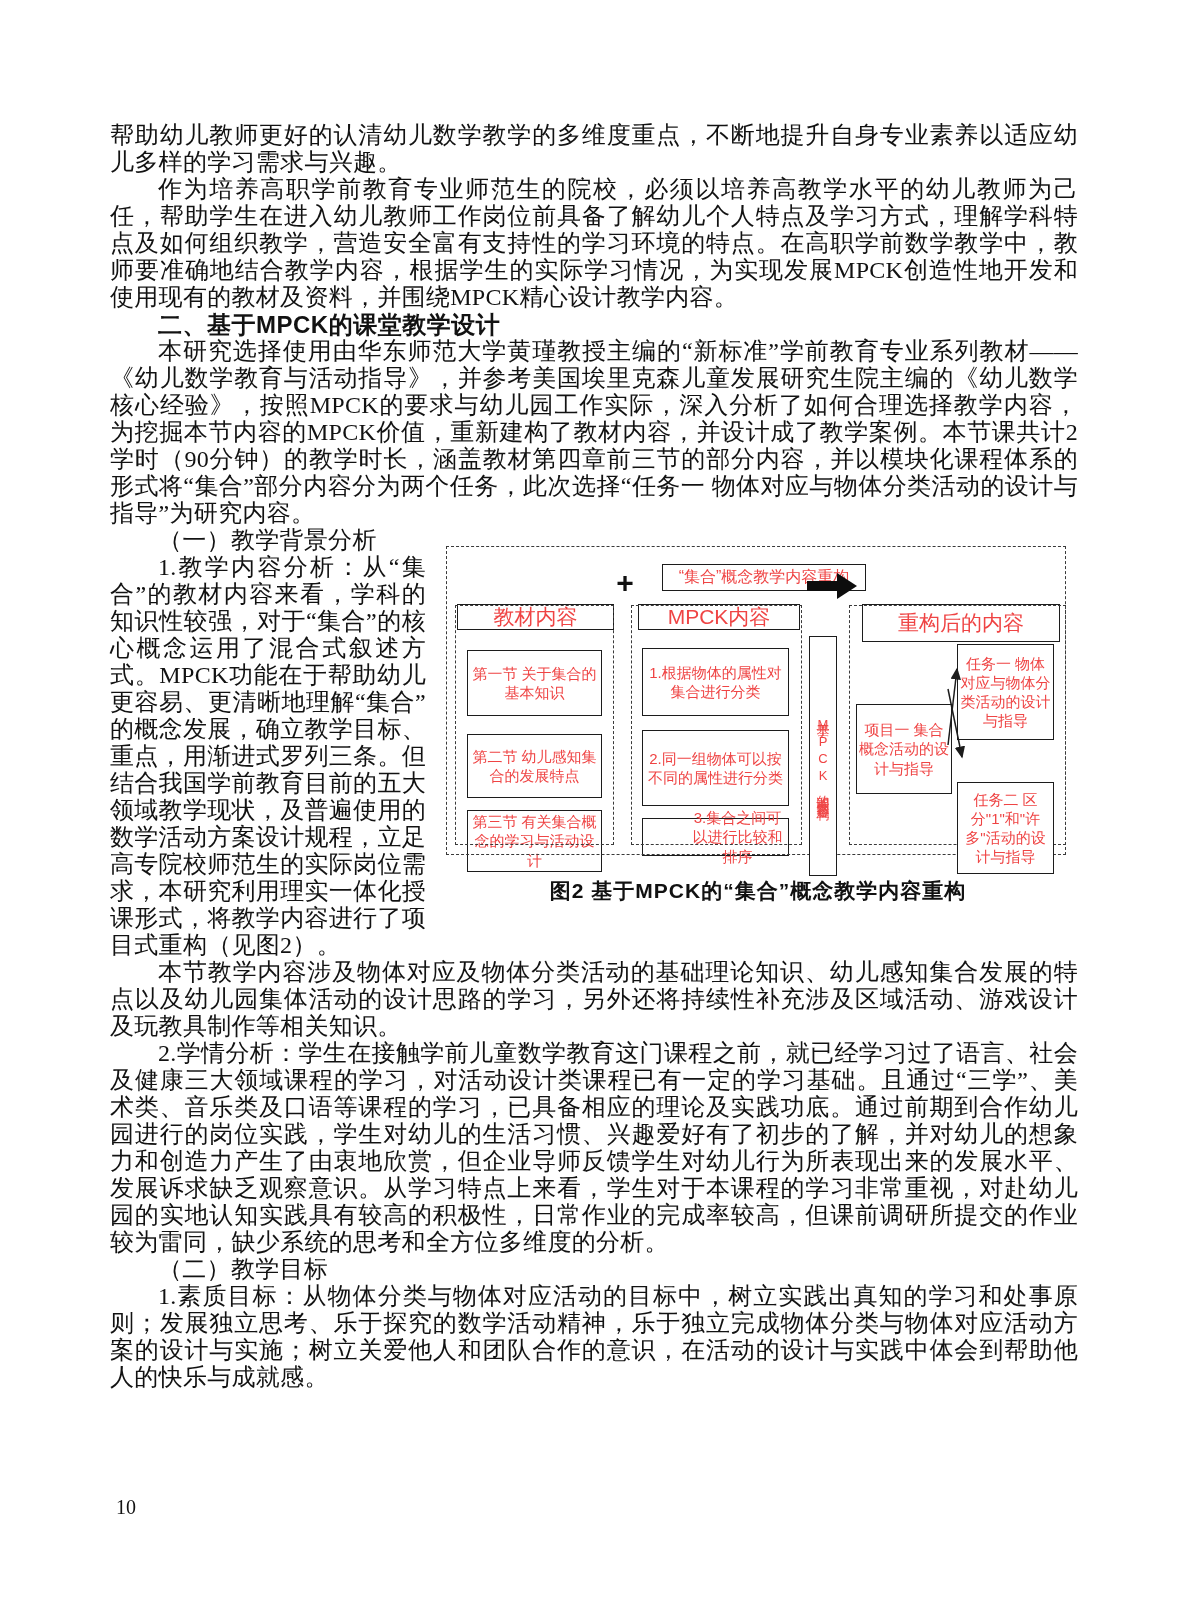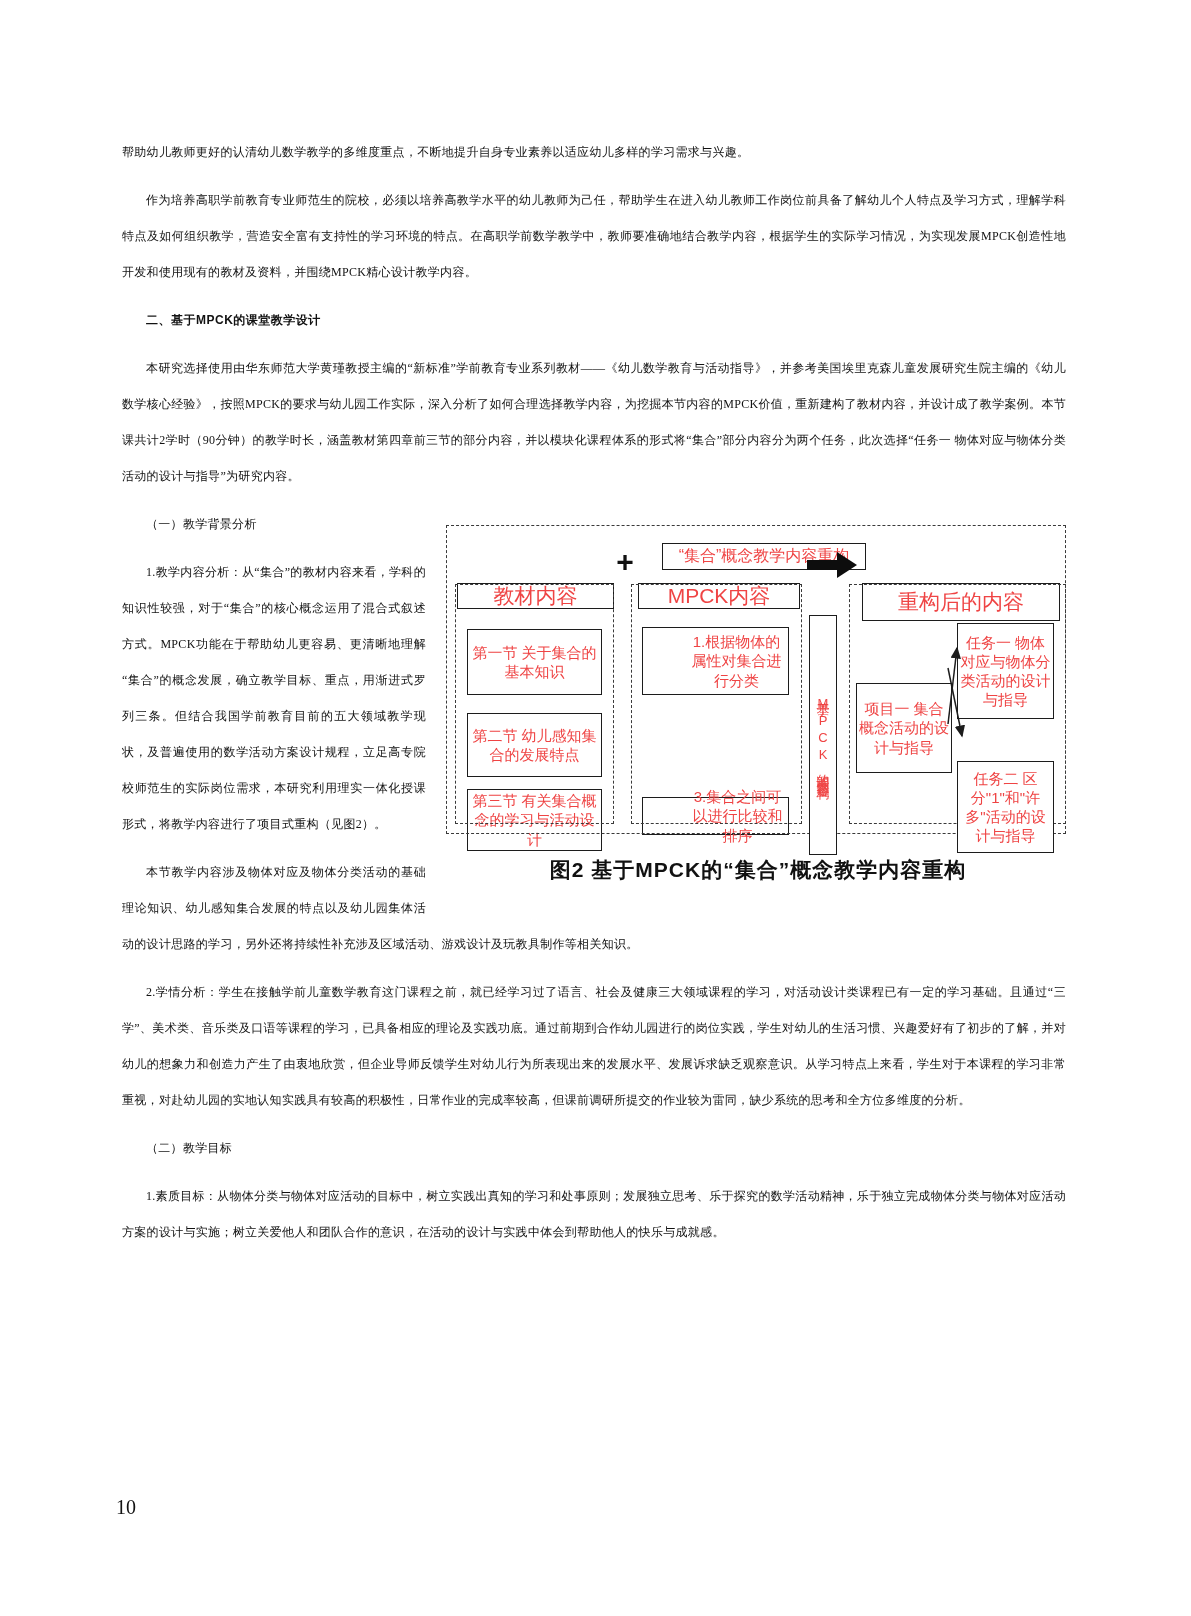--- a/index.html
+++ b/index.html
@@ -6,42 +6,42 @@
   .page{
     position:relative;
     width:1191px;height:1616px;
     background:#ffffff;
     box-sizing:border-box;
     padding:122px 113px 0 110px;
     font-family:"Liberation Serif","DejaVu Serif",serif;
     color:#121212;
     overflow:hidden;
   }
-  p{margin:12px;font-size:12px;line-height:36px;text-align:justify;text-indent:2em;letter-spacing:.3px;}
+  p{margin:0;font-size:24px;line-height:27px;text-align:justify;text-indent:2em;letter-spacing:.3px;}
   p.no-indent{text-indent:0;}
   p.heading{font-family:Liberation Sans, sans-serif;font-weight:bold;letter-spacing:.5px;}
   
   .figure-float{float:right;width:640px;margin:6px 0 10px 12px;font-family:"Liberation Sans","DejaVu Sans",sans-serif;}
   .fig-canvas{position:relative;width:628px;height:334px;margin:0 auto;}
   .fbox{position:absolute;border:1.5px solid #1c1c1c;background:#fff;display:flex;align-items:center;justify-content:center;text-align:center;font-size:15px;line-height:1.28;color:#ef4444;box-sizing:border-box;padding:2px;margin-top:31px;}
   .fdash{position:absolute;border:1.5px dashed #3a3a3a;box-sizing:border-box;}
   .fig-title{left:218px;top:0;width:204px;height:27px;font-size:16px;z-index:3;}
   .fig-outer{left:2px;top:13px;width:620px;height:309px;z-index:1;}
   .hdr{font-size:21px;z-index:2;}
   .hdr-left{left:13px;top:40px;width:157px;height:26px;}
   .hdr-mid{left:194px;top:40px;width:162px;height:26px;}
   .hdr-right{left:418px;top:40px;width:198px;height:38px;}
   .plus-sign{position:absolute;left:168px;top:34px;width:26px;height:32px;font-size:30px;font-weight:bold;display:flex;align-items:center;justify-content:center;z-index:2;color:#111;}
   .col-left{left:11px;top:72px;width:159px;height:240px;z-index:2;}
   .col-mid{left:187px;top:72px;width:171px;height:240px;z-index:2;}
   .col-right{left:405px;top:72px;width:217px;height:240px;z-index:2;}
   .lb1{left:23px;top:86px;width:135px;height:66px;}
   .lb2{left:23px;top:170px;width:135px;height:64px;}
   .lb3{left:23px;top:246px;width:135px;height:62px;}
-  .mb1{left:198px;top:84px;width:147px;height:68px;padding-left:44px;}
+  .mb1{left:198px;top:84px;width:147px;height:68px;}
   .mb2{left:198px;top:166px;width:147px;height:76px;}
   .mb3{left:198px;top:254px;width:147px;height:38px;padding-left:46px;}
   .vert-box{left:365px;top:72px;width:28px;height:240px;writing-mode:vertical-rl;text-orientation:upright;font-size:13px;letter-spacing:2px;line-height:1;z-index:3;}
   .proj-box{left:412px;top:140px;width:96px;height:90px;z-index:3;}
   .task1-box{left:513px;top:80px;width:97px;height:96px;z-index:3;text-align:center;}
   .task2-box{left:513px;top:218px;width:97px;height:92px;z-index:3;}
   .fig-arrows{position:absolute;left:0;top:0;width:628px;height:334px;z-index:4;pointer-events:none;}
   .fig-caption{margin-top:10px;text-align:center;font-size:21px;font-weight:bold;letter-spacing:1px;color:#111;}
   .page-number{position:absolute;left:116px;top:1496px;font-size:20px;font-family:"Liberation Serif","DejaVu Serif",serif;}
 </style>
@@ -66,20 +66,21 @@
       <div class="fbox hdr hdr-mid">MPCK内容</div>
       <div class="fbox hdr hdr-right">重构后的内容</div>
 
       <div class="fdash col-left"></div>
       <div class="fbox lb1">第一节 关于集合的基本知识</div>
       <div class="fbox lb2">第二节 幼儿感知集合的发展特点</div>
       <div class="fbox lb3">第三节 有关集合概念的学习与活动设计</div>
 
       <div class="fdash col-mid"></div>
       <div class="fbox mb1">1.根据物体的属性对集合进行分类</div>
+      <div class="fbox mb2">2.同一组物体可以按不同的属性进行分类</div>
       <div class="fbox mb3">3.集合之间可以进行比较和排序</div>
 
       <div class="fbox vert-box">基于MPCK的课程内容重构</div>
 
       <div class="fdash col-right"></div>
       <div class="fbox proj-box">项目一 集合概念活动的设计与指导</div>
       <div class="fbox task1-box">任务一 物体对应与物体分类活动的设计与指导</div>
       <div class="fbox task2-box">任务二 区分"1"和"许多"活动的设计与指导</div>
 
       <svg class="fig-arrows" viewBox="0 0 628 334" xmlns="http://www.w3.org/2000/svg">

